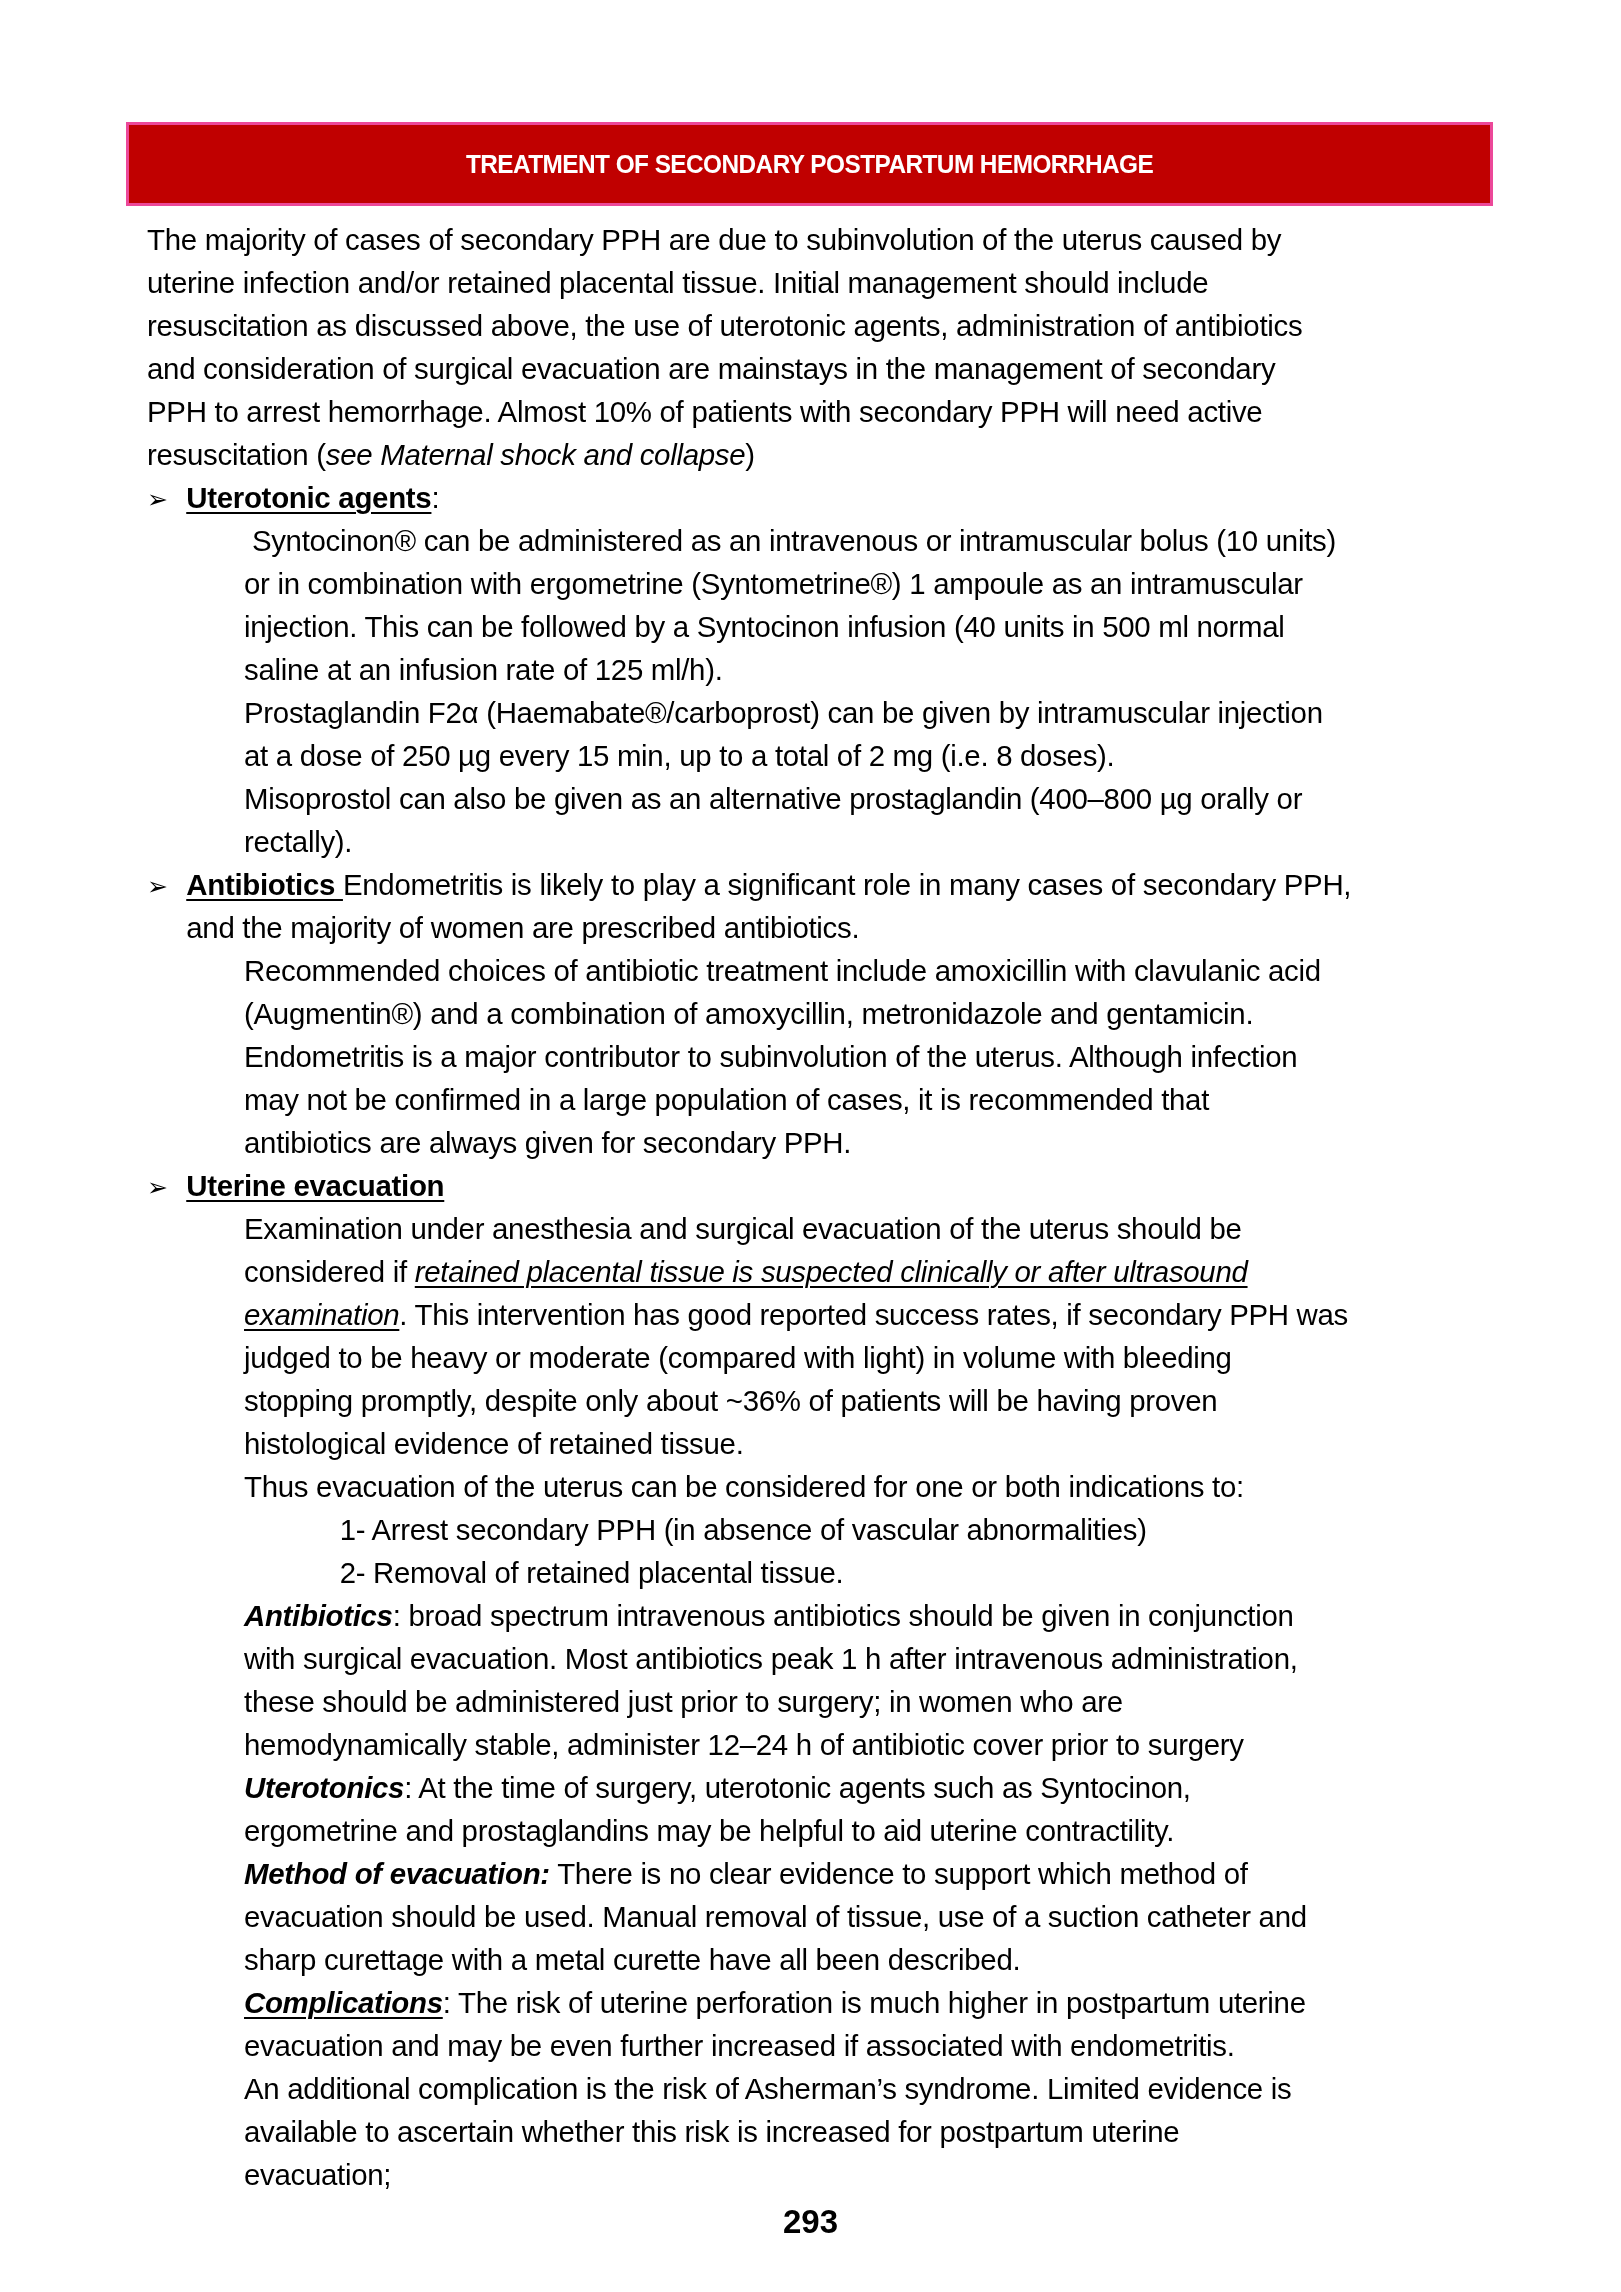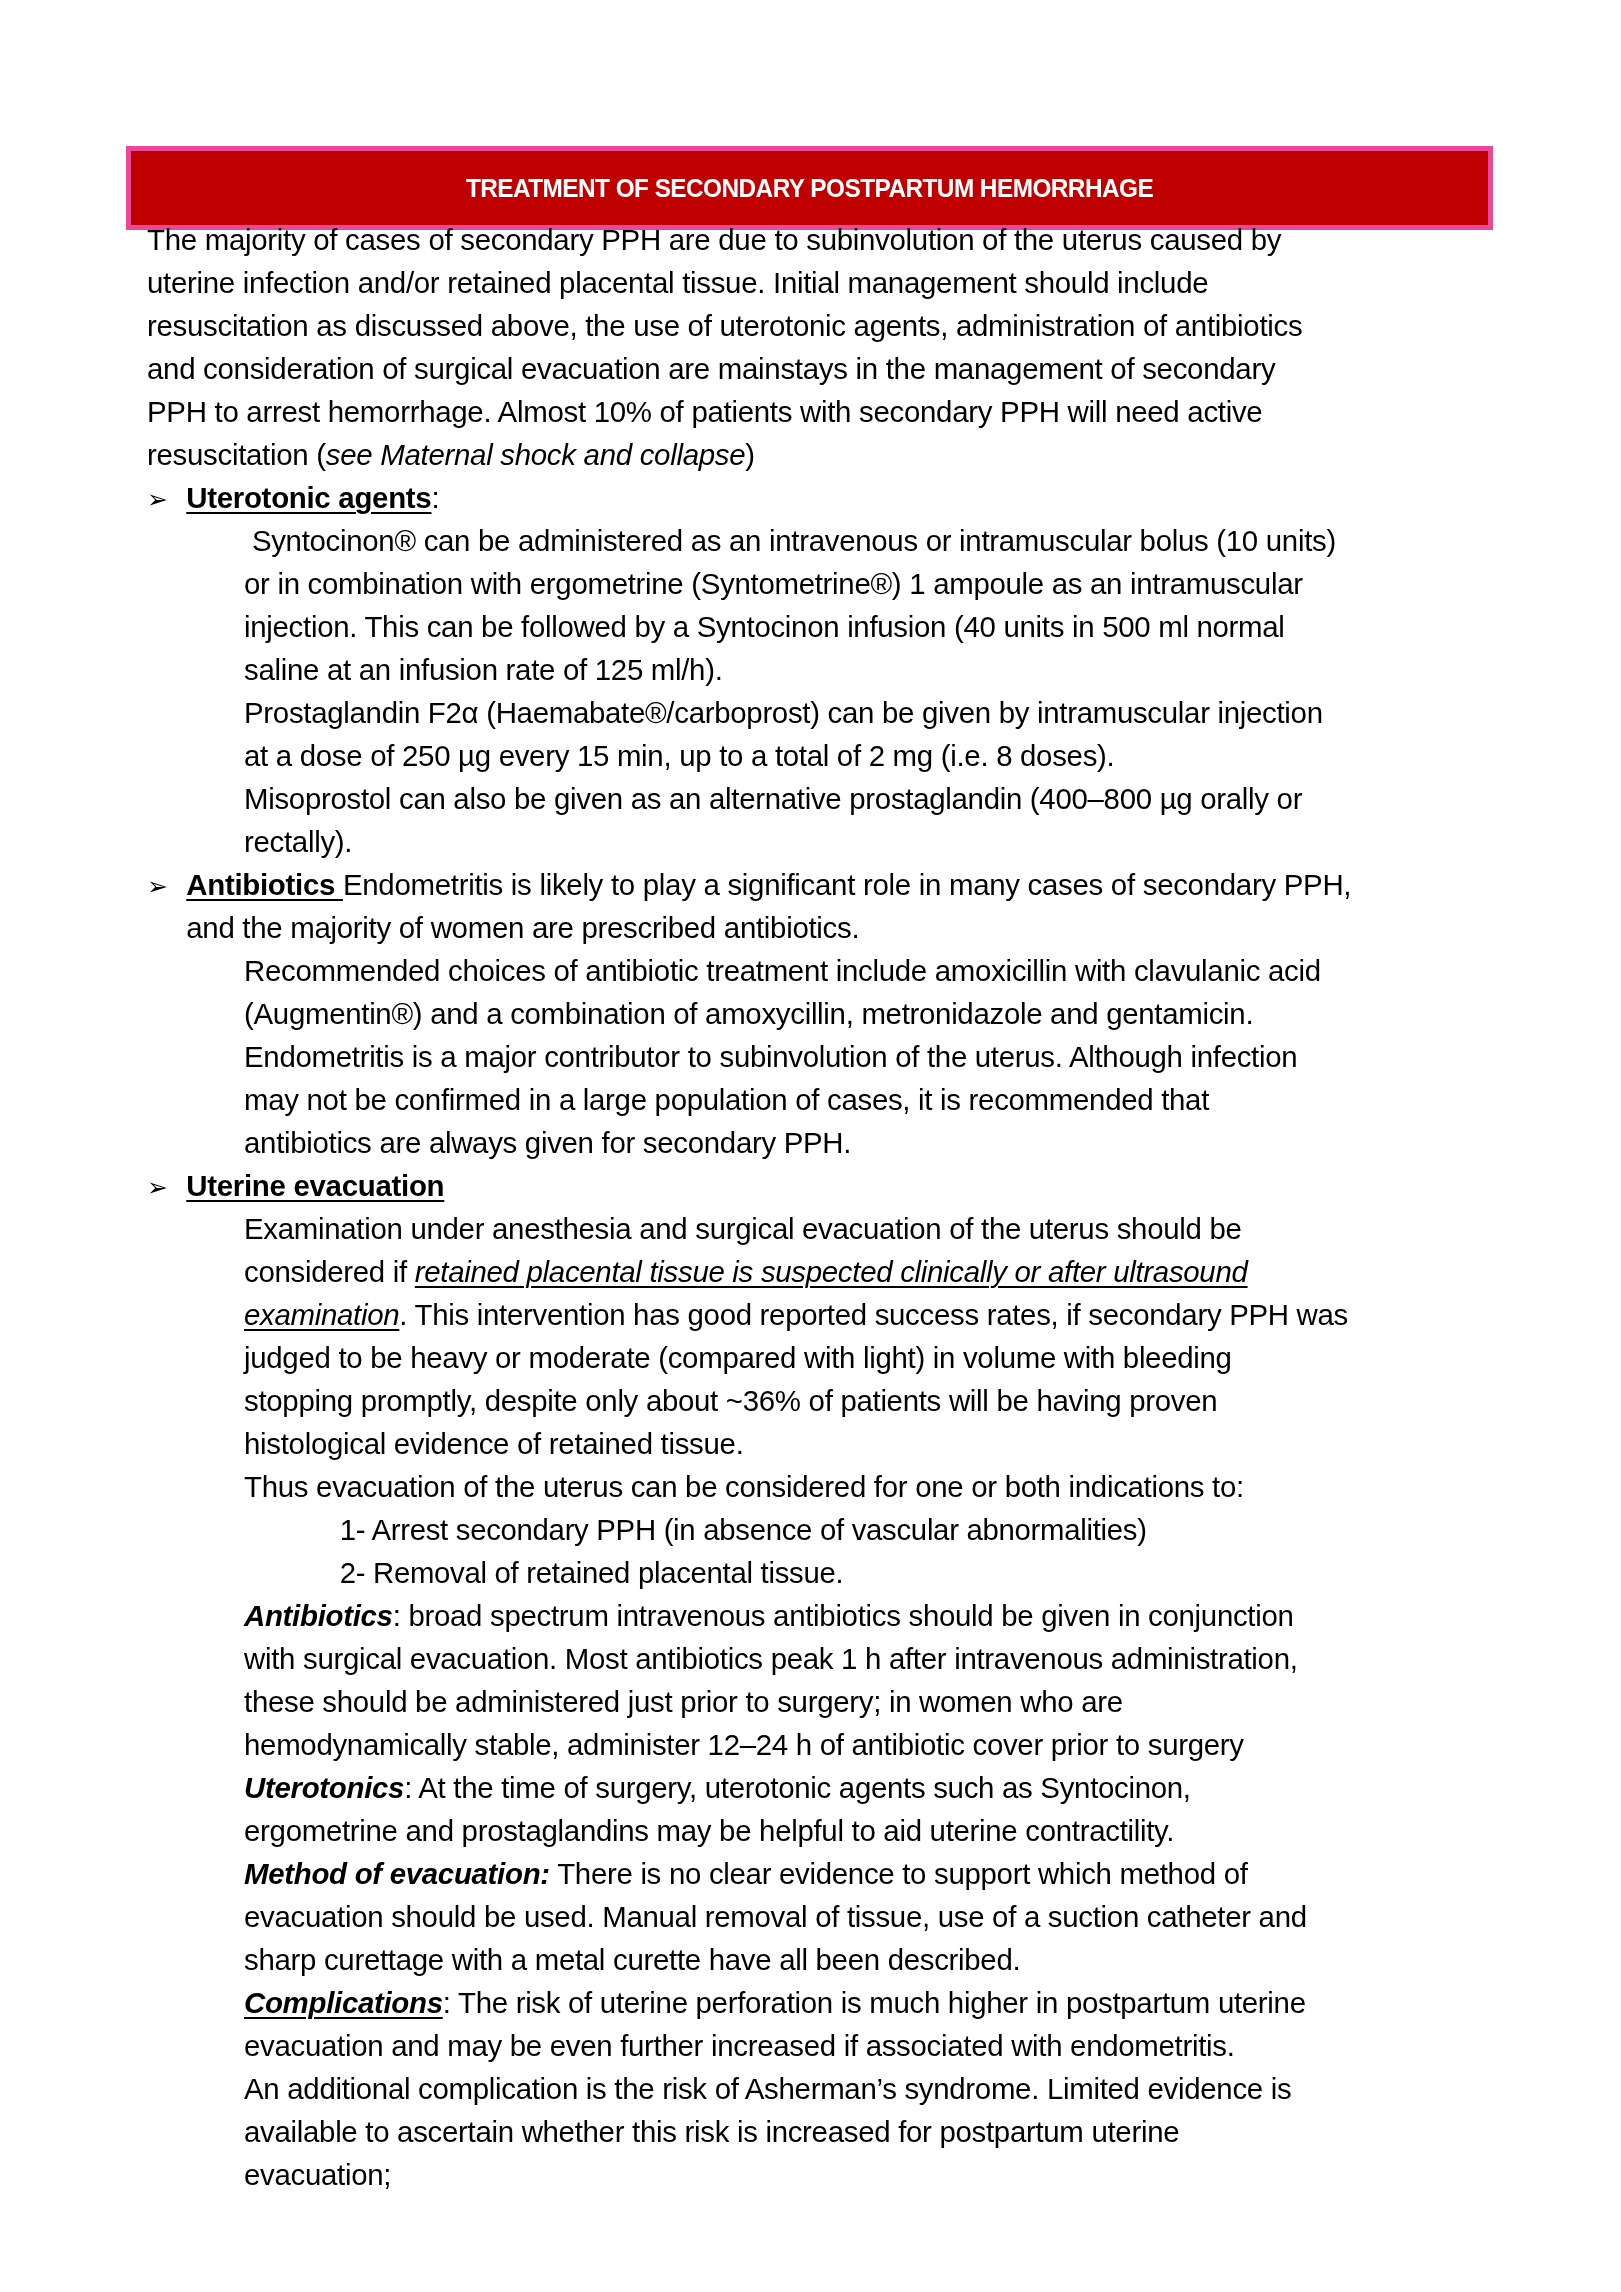--- a/index.html
+++ b/index.html
@@ -1,21 +1,21 @@
 <!DOCTYPE html>
 <html><head>
 <meta charset="utf-8">
 <style>
   html, body { margin: 0; padding: 0; background: #ffffff; }
   body { width: 1621px; height: 2293px; position: relative; overflow: hidden; }
   .page { position: absolute; left: 0; top: 0; width: 1621px; height: 2293px; }
   .banner {
     position: absolute; left: 126px; top: 122px; width: 1367px; height: 84px;
-    background: #c00000; border: 5px solid #ec4899; box-sizing: border-box;
-    display: flex; align-items: center; justify-content: center; margin-top: 24px;
+    background: #c00000; border: 3px solid #ec4899; box-sizing: border-box;
+    display: flex; align-items: center; justify-content: center;
   }
   .banner-title {
     color: #ffffff; font-family: "Liberation Sans", sans-serif; font-weight: bold;
     font-size: 26.5px; letter-spacing: -0.6px; transform: scaleX(0.92);
   }
   .content {
     position: absolute; left: 147px; top: 218px; width: 1372px;
     font-family: "Liberation Sans", sans-serif; font-size: 30px; color: #000;
     line-height: 43px; letter-spacing: -0.3px;
   }
@@ -100,14 +100,15 @@
       <div class="line ind2" style="transform-origin: left center; transform: scaleX(0.98);">sharp curettage with a metal curette have all been described.</div>
 
       <div class="line ind2" style="transform-origin: left center; transform: scaleX(0.98);"><span class="b i u">Complications</span><span>: The risk of uterine perforation is much higher in postpartum uterine</span></div>
       <div class="line ind2" style="transform-origin: left center; transform: scaleX(0.98);">evacuation and may be even further increased if associated with endometritis.</div>
       <div class="line ind2" style="transform-origin: left center; transform: scaleX(0.98);">An additional complication is the risk of Asherman’s syndrome. Limited evidence is</div>
       <div class="line ind2" style="transform-origin: left center; transform: scaleX(0.98);">available to ascertain whether this risk is increased for postpartum uterine</div>
       <div class="line ind2" style="transform-origin: left center; transform: scaleX(0.98);">evacuation;</div>
     </div>
   </div>
 
+  <div class="page-number">293</div>
 </div>
 
 
 </body></html>

